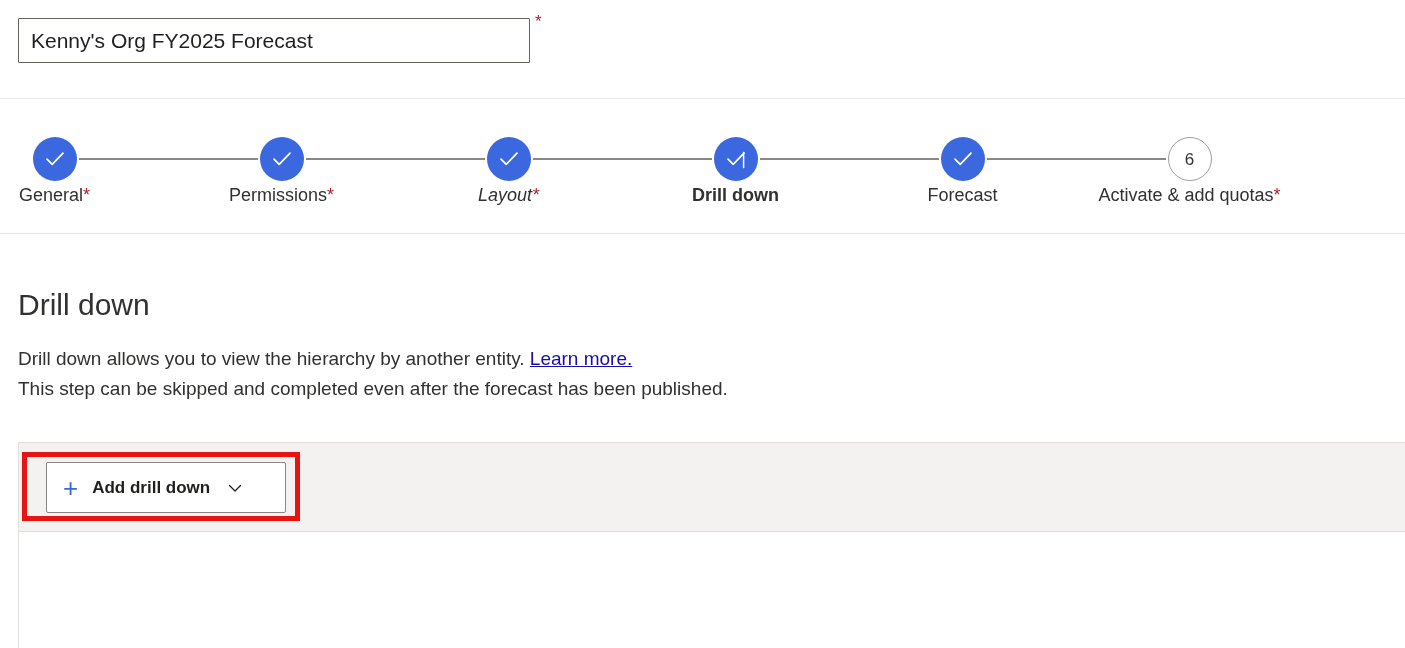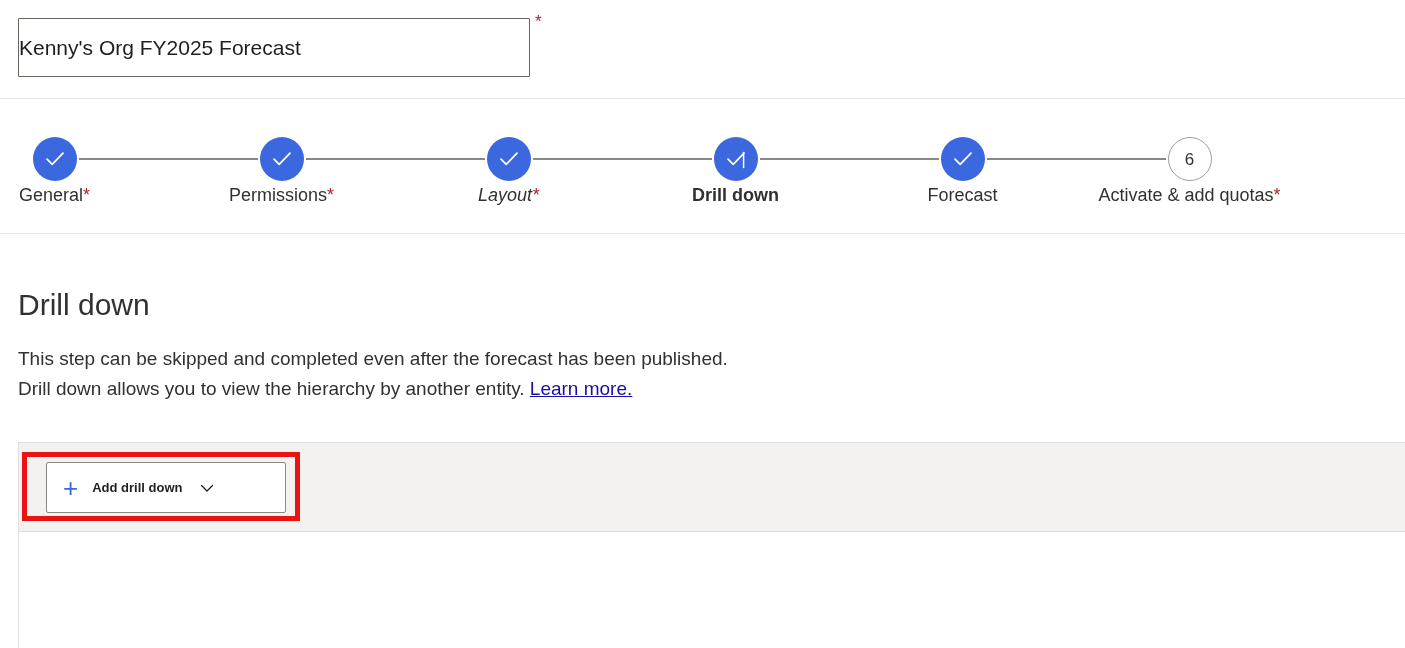--- a/index.html
+++ b/index.html
@@ -18,27 +18,27 @@
   #header-bar {
     position: absolute;
     left: 0; top: 0;
     width: 1405px; height: 99px;
     background: #ffffff;
     border-bottom: 1px solid #e6e6e6;
   }
   #forecast-name-field {
     position: absolute;
     left: 18px; top: 18px;
-    width: 512px; height: 59px;
+    width: 512px; height: 45px;
     border: 1px solid #66645f;
     background: #ffffff;
     font-family: "Liberation Sans", sans-serif;
     font-size: 21px;
     color: #201f1e;
-    padding: 0 0;
+    padding: 0 12px;
     outline: none;
     border-radius: 1px;
   }
   #forecast-name-required {
     position: absolute;
     left: 535px; top: 13px;
     font-size: 17px;
     color: #a4262c;
     line-height: 1;
   }
@@ -164,21 +164,21 @@
   }
   #add-drilldown-plus {
     color: #3b68de;
     font-size: 26px;
     font-weight: 300;
     line-height: 1;
     margin-right: 14px;
     display: inline-block;
   }
   #add-drilldown-label {
-    font-size: 13px;
+    font-size: 17px;
     font-weight: bold;
     color: #201f1e;
     white-space: nowrap;
   }
   #add-drilldown-chevron {
     margin-left: 16px;
     display: inline-flex;
     align-items: center;
     color: #201f1e;
   }
@@ -263,24 +263,24 @@
       </div>
       <div class="step-label">Activate &amp; add quotas<span class="step-req">*</span></div>
     </div>
   </div>
 
 <div id="main-content">
 
   <h1 id="section-title">Drill down</h1>
 
   <div id="section-desc">
-    <div>This step can be skipped and completed even after the forecast has been published.</div>
     <div>
       <span>Drill down allows you to view the hierarchy by another entity. </span><a id="learn-more-link" href="#">Learn more.</a>
     </div>
+    <div>This step can be skipped and completed even after the forecast has been published.</div>
   </div>
 
   <div id="drilldown-panel">
     <div id="drilldown-toolbar">
       <div id="add-drilldown-button">
         <span id="add-drilldown-plus">+</span>
         <span id="add-drilldown-label">Add drill down</span>
         <span id="add-drilldown-chevron">
           <svg width="18" height="18" viewBox="0 0 18 18" aria-hidden="true">
             <path d="M3.5 6.5 L9 12 L14.5 6.5" fill="none" stroke="#201f1e" stroke-width="1.3" stroke-linecap="round" stroke-linejoin="round"></path>

